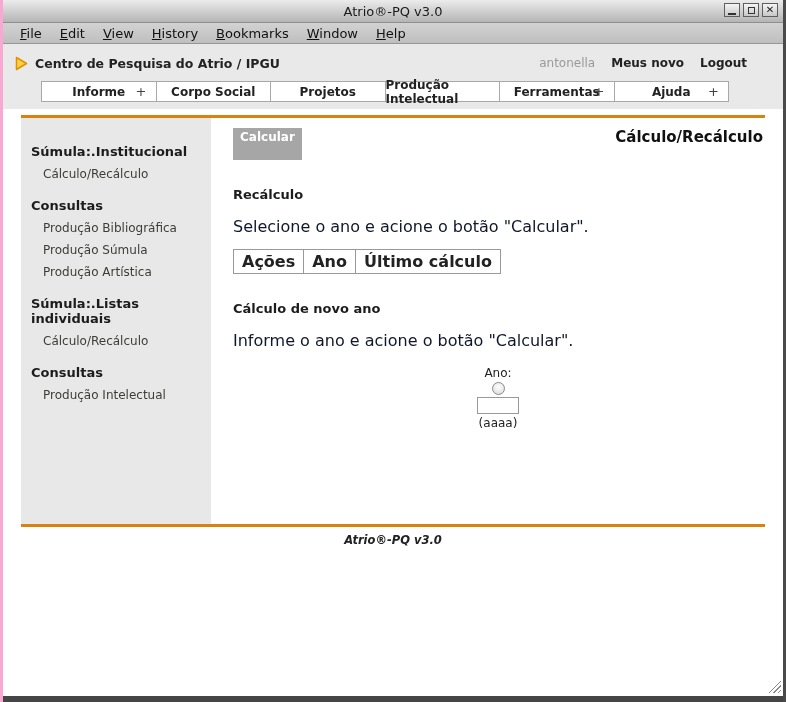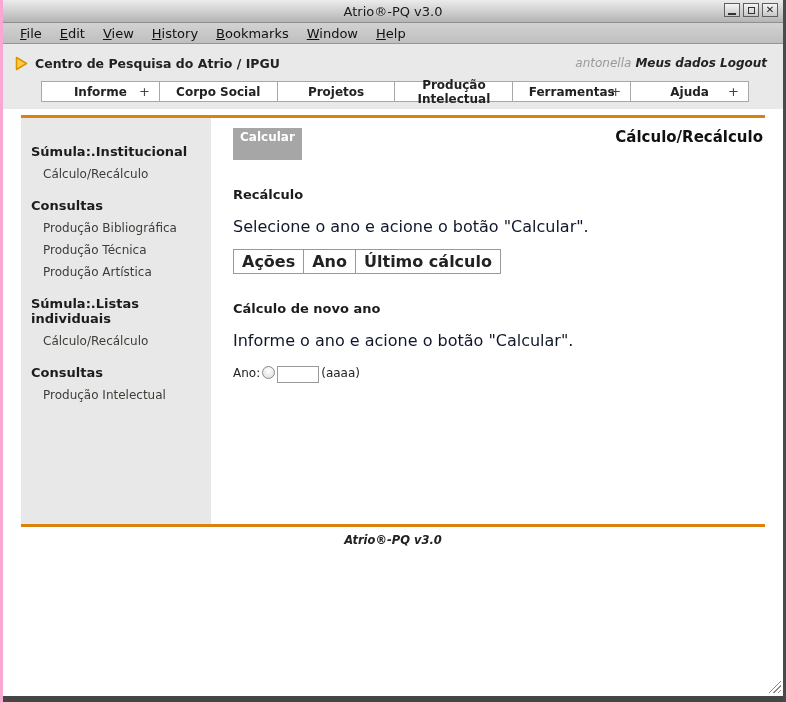--- a/index.html
+++ b/index.html
@@ -25,25 +25,25 @@
 
   .menubar { height:21px; background:linear-gradient(#d2d2d2,#bfbfbf);
              border-bottom:1px solid #969696;
              display:flex; align-items:center; padding-left:8px; }
   .menu-item { display:inline-block; padding:2px 9px; font-size:13px; color:#111; cursor:default; }
   .menu-item::first-letter { text-decoration:underline; }
 
   
   .page { height:652px; background:#fff; position:relative; }
 
-  .page-header { background:#e9e9e9; padding:8px 8px 7px 12px;text-align:center; }
+  .page-header { background:#e9e9e9; padding:8px 28px 7px 12px; }
   .ph-row1 { display:flex; align-items:center; height:22px; }
   .arrow-icon { display:inline-flex; margin-right:7px; }
   .site-title { font-weight:bold; font-size:12.5px; color:#222; }
-  .ph-right { margin-left:auto; display:flex; gap:4px; align-items:center; padding-right:8px;font-style:italic; }
+  .ph-right { margin-left:auto; display:flex; gap:16px; align-items:center; padding-right:8px; }
   .username { font-size:12px; color:#9a9a9a; }
   .hdr-link { font-size:12px; font-weight:bold; color:#222; cursor:pointer; }
 
   .tabs { display:flex; margin:7px 26px 0 26px; }
   .tab { flex:1; height:21px; background:#fff; border:1px solid #a8a8a8; margin-left:-1px;
          display:flex; align-items:center; justify-content:center; position:relative;
          font-size:12px; font-weight:bold; color:#222; cursor:pointer; }
   .tab:first-child { margin-left:0; }
   .tab .plus { position:absolute; right:9px; font-weight:normal; color:#444; font-size:13px; }
 
@@ -69,21 +69,21 @@
   .calc-table th, .calc-table td { border:1px solid #999; text-align:center; padding:2px 8px; }
   .calc-table th { font-weight:bold; }
   .cell-icon { padding:2px 5px !important; }
 
   .radio { width:13px; height:13px; border-radius:50%; border:1px solid #8a8a8a;
            background:radial-gradient(circle at 50% 35%, #ffffff, #d9d9d9);
            display:inline-block; position:relative; vertical-align:middle; cursor:pointer; }
   .radio.selected::after { content:""; position:absolute; inset:3px; border-radius:50%;
            background:radial-gradient(circle at 38% 32%, #8fb0ef, #2b5fd0); }
 
-  .ano-row { display:flex; gap:2px; margin-top:16px; font-size:12px; color:#222; }
+  .ano-row { display:flex; align-items:center; gap:2px; margin-top:16px; font-size:12px; color:#222;flex-direction:column; }
   .ano-input { width:42px; height:17px; border:1px solid #999; font-size:12px; padding:1px 3px;
                font-family:"DejaVu Sans","Liberation Sans",sans-serif; }
 
   .footer-rule { height:3px; background:#d9820e; margin:0 18px; }
   .footer-text { text-align:center; font-size:11.5px; font-style:italic; font-weight:bold;
                  color:#222; margin-top:6px; }
 
   .resize-grip { position:absolute; right:2px; bottom:9px; width:14px; height:14px;
                  background:repeating-linear-gradient(135deg, transparent 0 2px, #8a8a8a 2px 3px);
                  clip-path:polygon(100% 0, 100% 100%, 0 100%); }
@@ -124,21 +124,21 @@
     <div class="page-header">
       <div class="ph-row1">
         <span class="arrow-icon">
           <svg width="13" height="15" viewBox="0 0 13 15">
             <path d="M1.5 1.5 L11.5 7.5 L1.5 13.5 Z" fill="#ffd23f" stroke="#e09000" stroke-width="1.5" stroke-linejoin="round"></path>
           </svg>
         </span>
         <span class="site-title">Centro de Pesquisa do Atrio / IPGU</span>
         <span class="ph-right">
           <span class="username">antonella</span>
-          <span class="hdr-link">Meus dados</span>
+          <span class="hdr-link">Meus novo</span>
           <span class="hdr-link">Logout</span>
         </span>
       </div>
 
       <div class="tabs">
         <div class="tab">
             <span>Informe</span>
             <span class="plus">+</span>
           </div>
         <div class="tab">
@@ -166,21 +166,21 @@
 
     <div class="rule-orange"></div>
 
     <div class="content">
 
       <div class="sidebar">
         <div class="side-header">Súmula:.Institucional</div>
         <div class="side-link">Cálculo/Recálculo</div>
         <div class="side-header">Consultas</div>
         <div class="side-link">Produção Bibliográfica</div>
-        <div class="side-link">Produção Técnica</div>
+        <div class="side-link">Produção Súmula</div>
         <div class="side-link">Produção Artística</div>
         <div class="side-header">Súmula:.Listas individuais</div>
         <div class="side-link">Cálculo/Recálculo</div>
         <div class="side-header">Consultas</div>
         <div class="side-link">Produção Intelectual</div>
       </div>
 
       <div class="main">
         <div class="main-top">
           <button class="calc-btn">Calcular</button>

